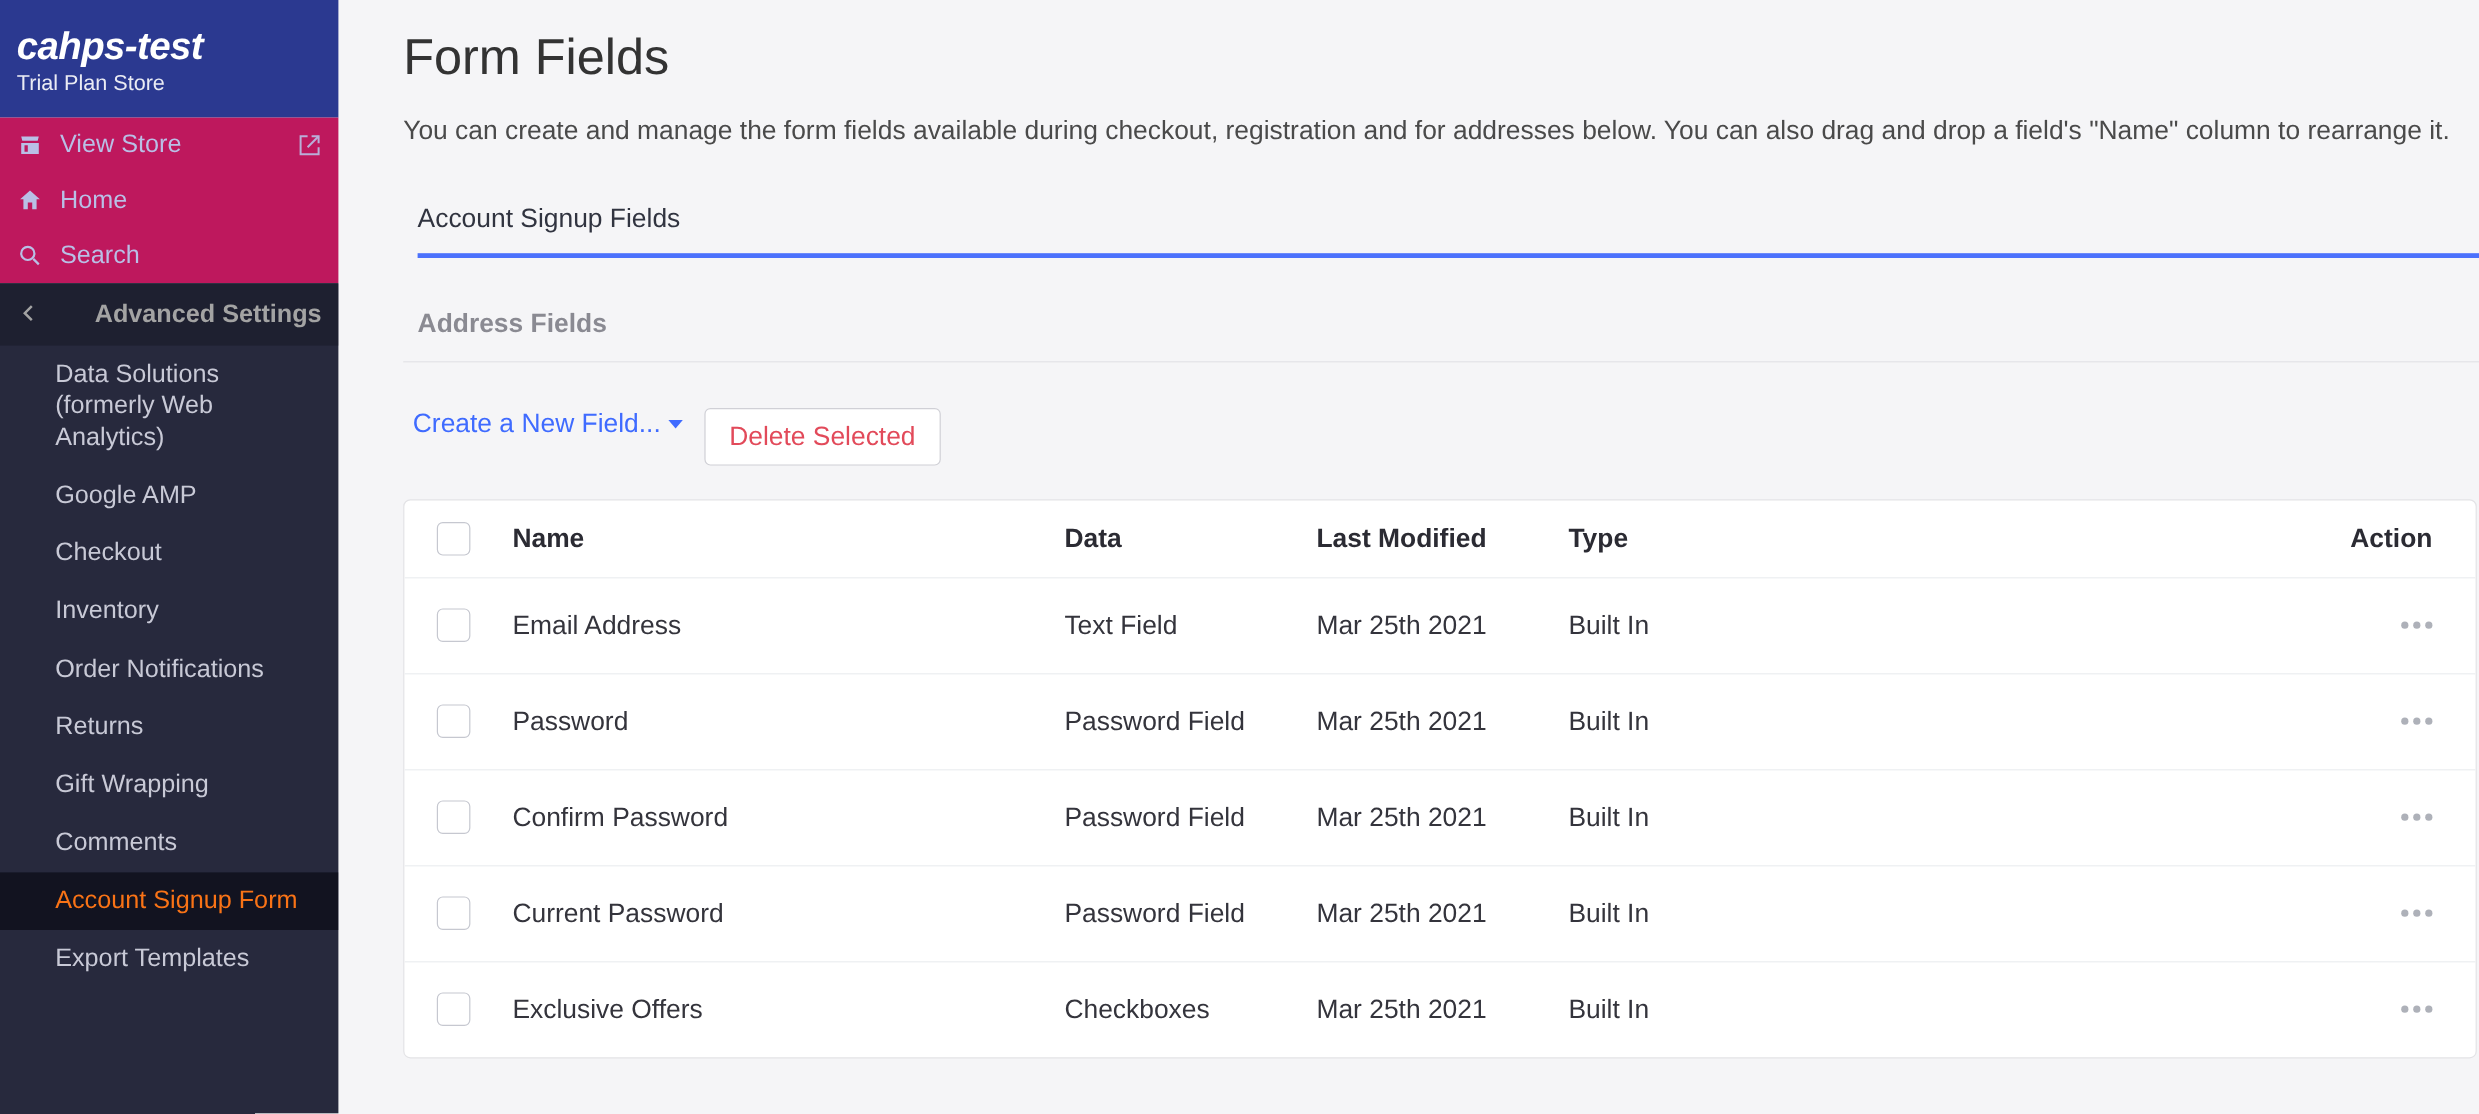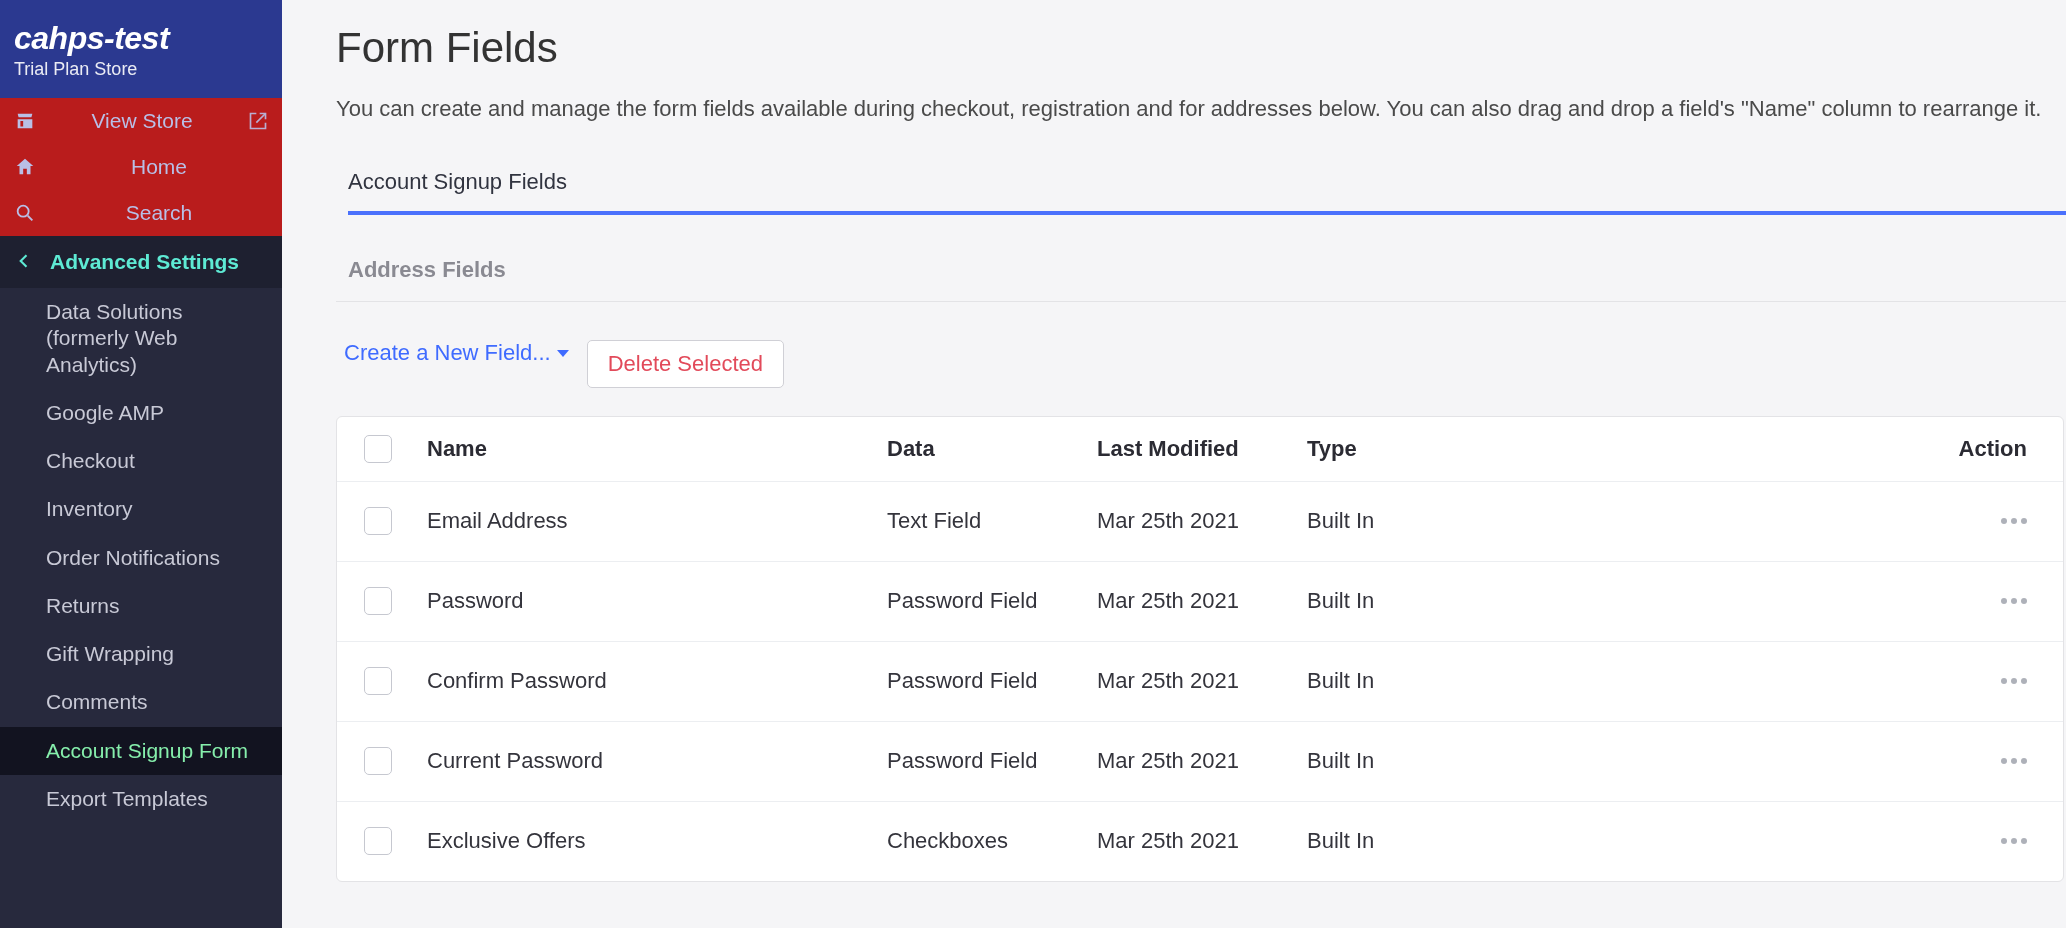--- a/index.html
+++ b/index.html
@@ -22,21 +22,21 @@
     color: #fff;
     font-size: 21px;
   }
   .sidebar .brand {
     background: #2b3990;
     padding: 20px 14px 18px 14px;
   }
   .brand-name { font-size: 32px; font-weight: 700; letter-spacing: -0.5px; font-style: italic; }
   .brand-sub  { font-size: 18px; font-weight: 400; opacity: 0.9; margin-top: 2px; }
 
-  .sidebar .nav-blue { background: #b91c1c; text-align: center; }
+  .sidebar .nav-blue { background: #be185d; }
   .sidebar .nav-dark { background: #27293d; flex: 1; overflow: hidden; }
 
   .nav-item {
     display: flex;
     align-items: center;
     padding: 11px 14px;
     gap: 14px;
     cursor: pointer;
     color: #d8d9e8;
   }
@@ -45,32 +45,33 @@
   .nav-item .icon { width: 22px; height: 22px; display:flex; align-items:center; justify-content:center; flex-shrink:0; }
   .nav-item .label { flex: 1; }
   .nav-item .trail-icon { width:20px; height:20px; opacity:.9; }
 
   .nav-section-hdr {
     background: #1e2030;
     display:flex; align-items:center;
     gap: 14px;
     padding: 14px 14px;
     font-weight: 600;
-    color:#5eead4;
+    color:#a3a3a3;
+    justify-content:space-between;
   }
   .nav-section-hdr .icon { width:22px; height:22px; }
 
   .sub-item {
     padding: 11px 14px 11px 46px;
     color: #c8c9d6;
     cursor: pointer;
     font-size: 21px;
     line-height: 1.25;
   }
-  .sub-item.active { background: #121320; color: #86efac; }
+  .sub-item.active { background: #121320; color: #f97316; }
 
   
   .main {
     flex:1;
     padding: 24px 0 0 54px;
     overflow: hidden;
   }
   .page-title { font-size: 42px; font-weight: 400; color:#333; margin-bottom: 22px; }
   .page-desc  { font-size: 22px; color:#4a4a4a; max-width: 1720px; line-height:1.4; margin-bottom: 34px; }
 

